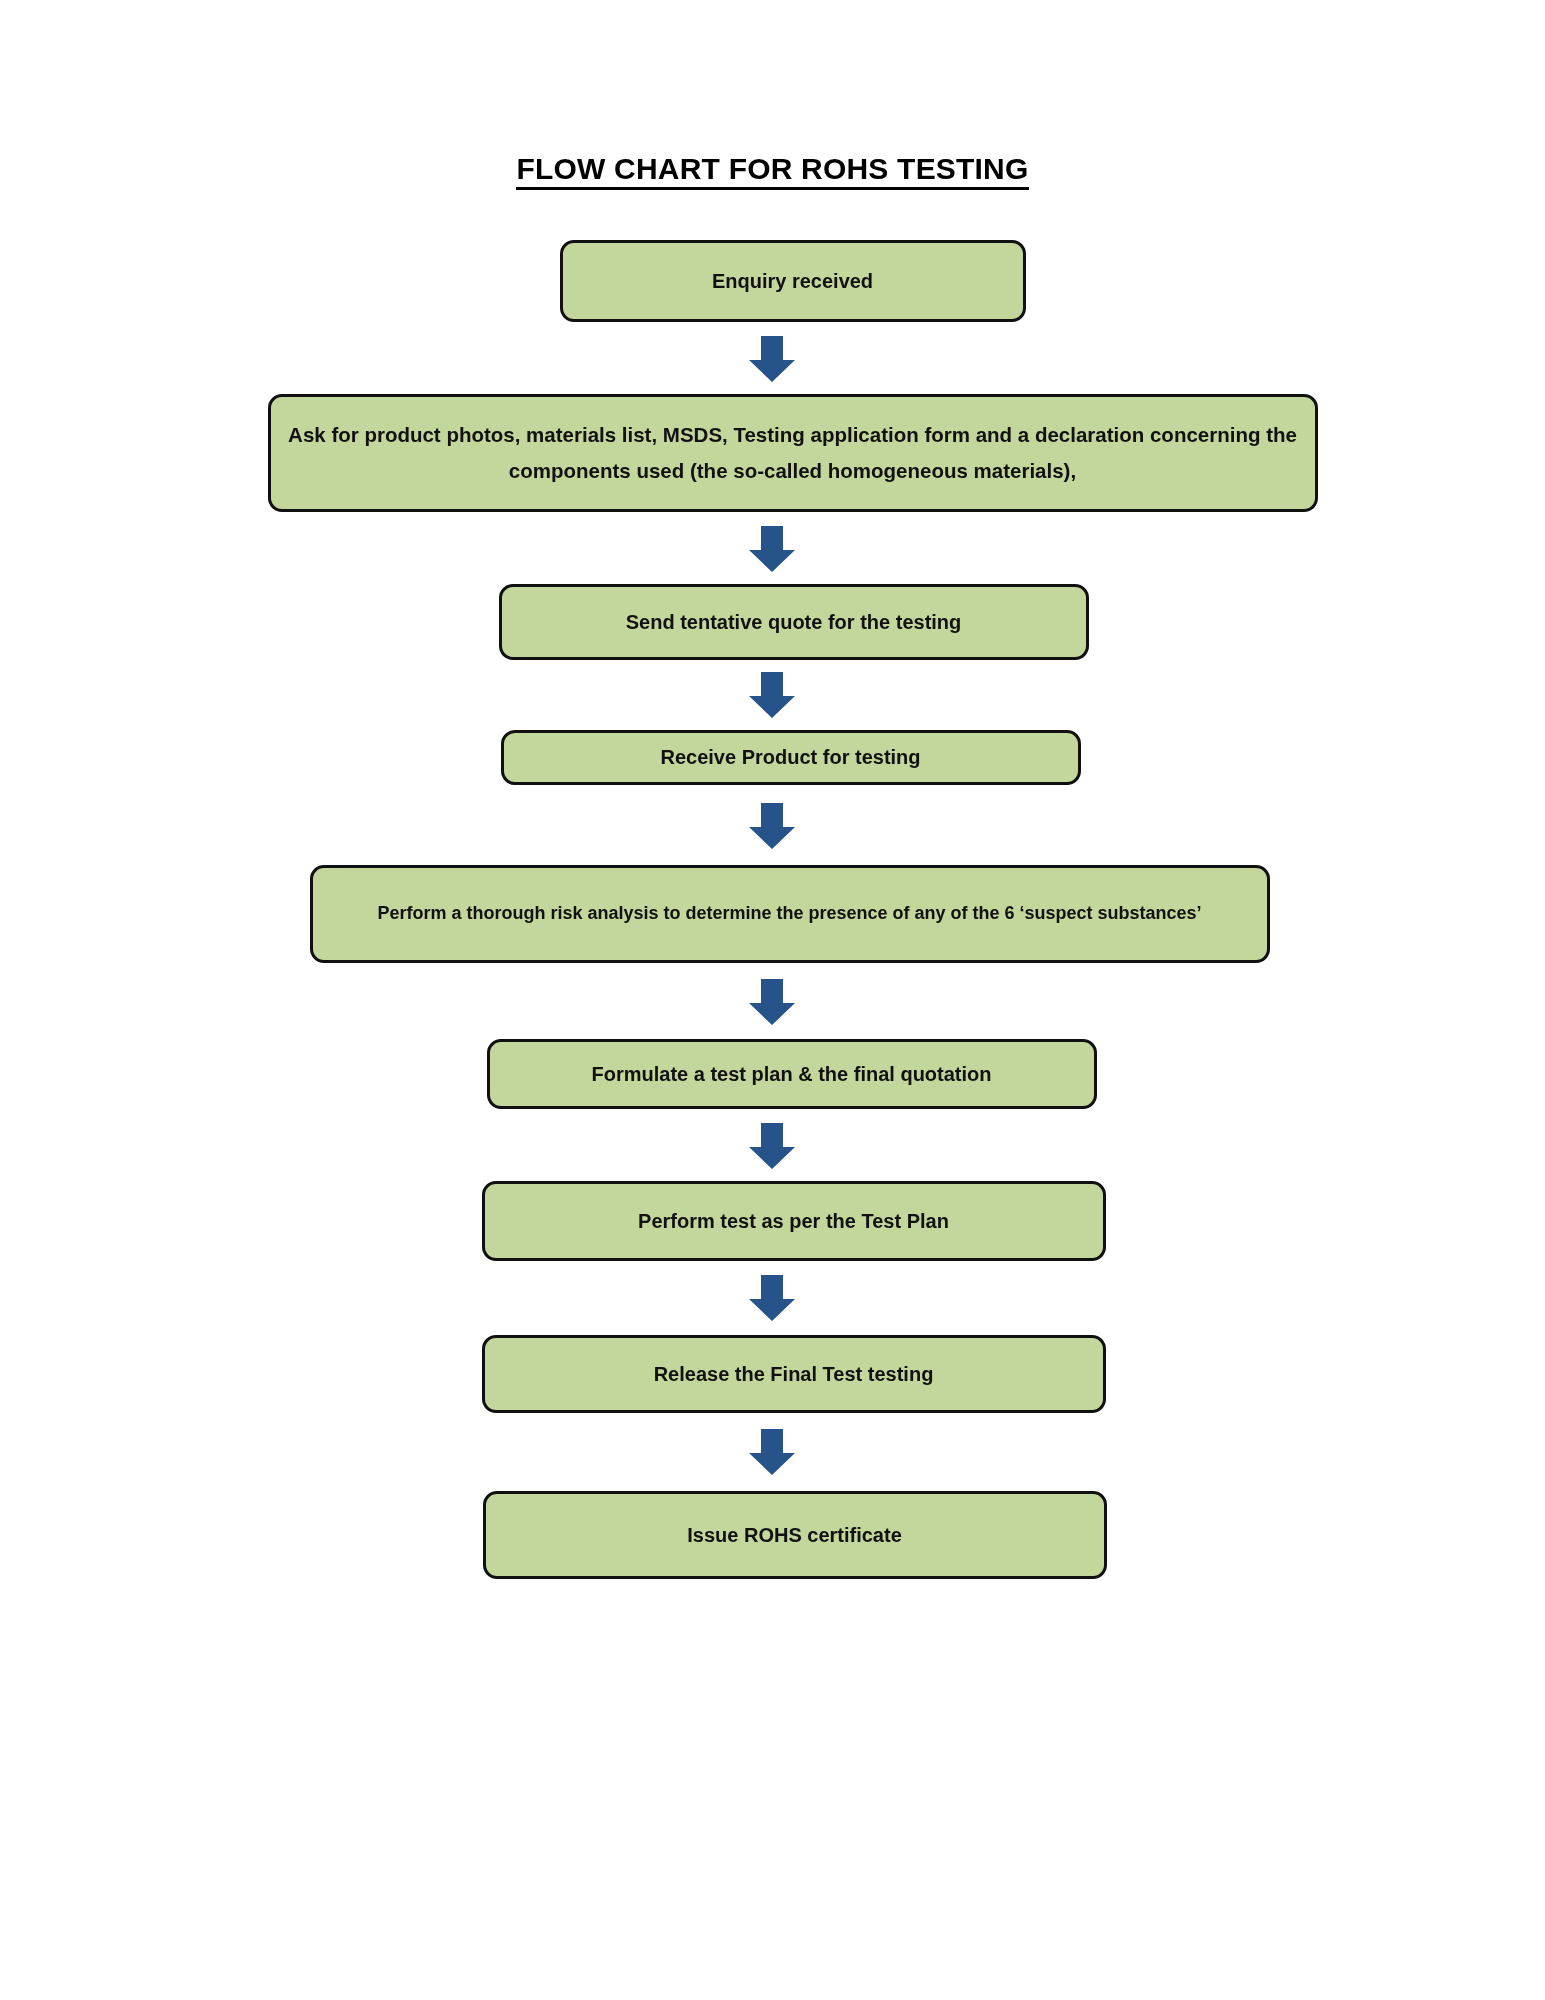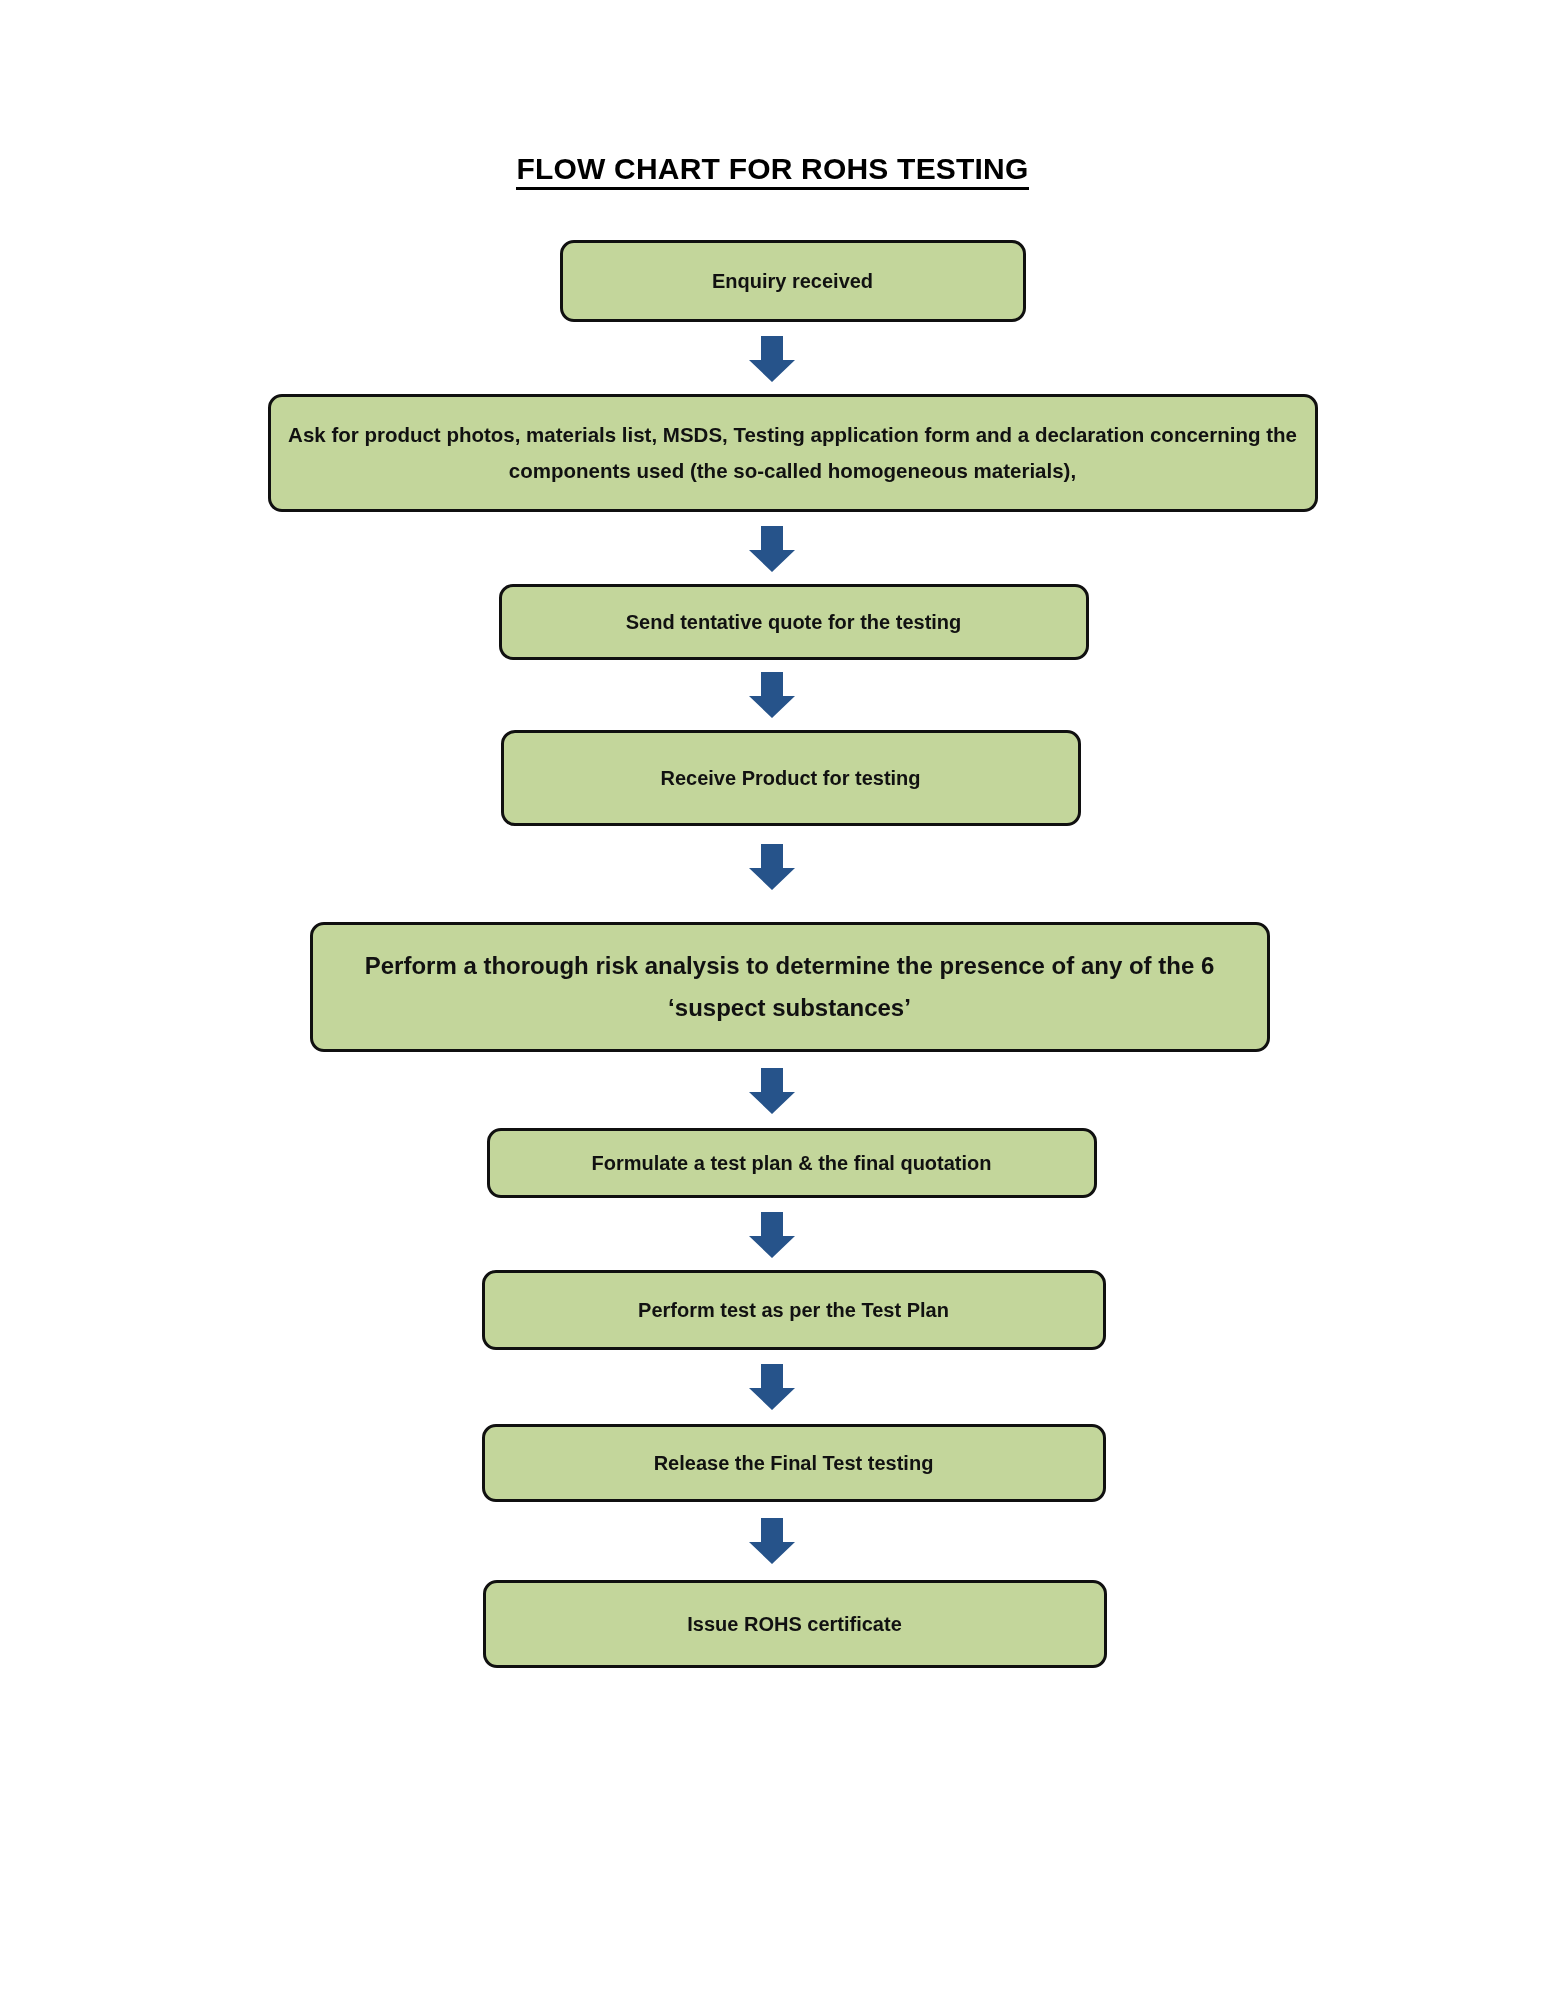--- a/index.html
+++ b/index.html
@@ -75,22 +75,22 @@
     font-weight: bold;
     font-size: 20px;
     line-height: 1.75;
     color: #111111;
     padding: 6px 16px;
   }
 
   .node-1 { width: 466px;  height: 82px;  margin-left: -4px; }
   .node-2 { width: 1050px; height: 118px; margin-left: -4px; font-size: 20.5px; }
   .node-3 { width: 590px;  height: 76px;  margin-left: -2px; }
-  .node-4 { width: 580px;  height: 96px;  margin-left: -8px; }
-  .node-5 { width: 960px;  height: 130px; margin-left: -10px; font-size: 24px; margin-top: 16px; }
+  .node-4 { width: 580px;  height: 55px;  margin-left: -8px; }
+  .node-5 { width: 960px;  height: 98px; margin-left: -10px; font-size: 18px; }
   .node-6 { width: 610px;  height: 70px;  margin-left: -6px; }
   .node-7 { width: 624px;  height: 80px;  margin-left: -2px; }
   .node-8 { width: 624px;  height: 78px;  margin-left: -2px; }
   .node-9 { width: 624px;  height: 88px;  margin-left: 0px; }
 
   .node-text {
     display: block;
     max-width: 100%;
   }
 

